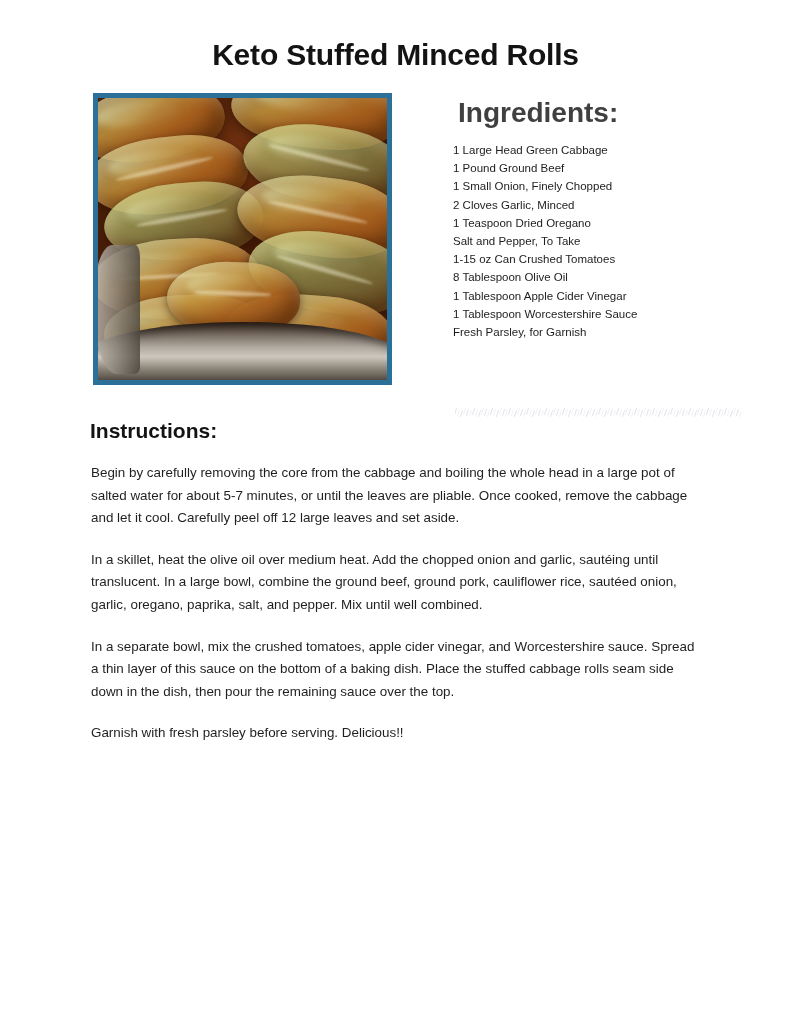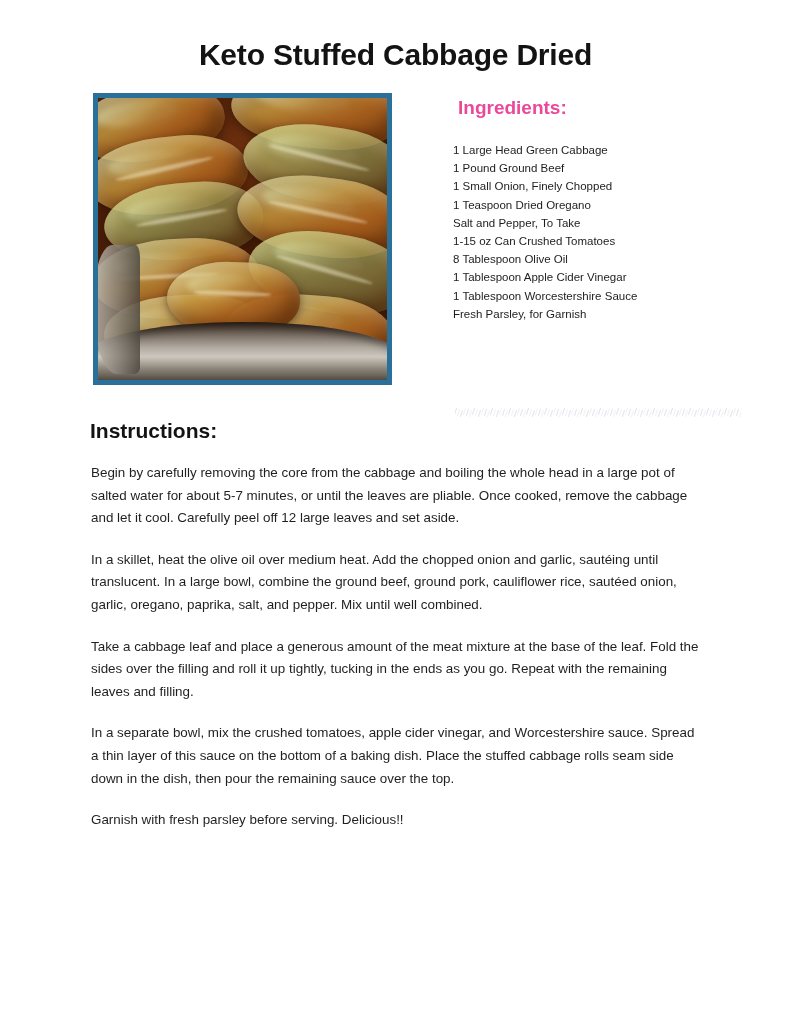--- a/index.html
+++ b/index.html
@@ -121,23 +121,23 @@
     border-radius: 50%;
     filter: blur(1.2px);
   }
   .grn { background: linear-gradient(150deg, rgba(196,214,126,.75), rgba(150,170,80,.25)); }
 
   
   .ing-heading {
     position: absolute;
     left: 458px;
     top: 97px;
-    font-size: 19px;
+    font-size: 28px;
     font-weight: bold;
-    color: #ec4899;
+    color: #404040;
   }
   .ing-list {
     position: absolute;
     left: 453px;
     top: 141px;
     width: 300px;
     list-style: none;
     margin: 0;
     padding: 0;
   }
@@ -189,21 +189,21 @@
     color: #1f1f1f;
     text-align: left;
   }
   .instr-body p:last-child { margin-bottom: 0; }
 </style>
 </head>
 <body>
 
 <div class="page">
 
-  <div class="doc-title">Keto Stuffed Cabbage Dried</div>
+  <div class="doc-title">Keto Stuffed Minced Rolls</div>
 
   <div class="photo-frame">
     <div class="photo-inner">
       <div class="sauce"></div>
 
       <div class="roll" style="left:-8%;  top:-4%;  width:52%; height:26%; transform:rotate(-8deg);"></div>
       <div class="roll" style="left:-4%;  top:14%;  width:56%; height:27%; transform:rotate(-6deg);">
         <div class="leafvein" style="left:18%; top:38%; width:62%; height:7%; transform:rotate(-7deg);"></div>
       </div>
       <div class="roll grn" style="left:2%;   top:30%;  width:55%; height:27%; transform:rotate(-5deg);">
@@ -233,20 +233,21 @@
       <div class="pan-rim"></div>
       <div class="pan-rim-left"></div>
     </div>
   </div>
 
   <div class="ing-heading">Ingredients:</div>
   <ul class="ing-list">
     <li>1 Large Head Green Cabbage</li>
     <li>1 Pound Ground Beef</li>
     <li>1 Small Onion, Finely Chopped</li>
+    <li>2 Cloves Garlic, Minced</li>
     <li>1 Teaspoon Dried Oregano</li>
     <li>Salt and Pepper, To Take</li>
     <li>1-15 oz Can Crushed Tomatoes</li>
     <li>8 Tablespoon Olive Oil</li>
     <li>1 Tablespoon Apple Cider Vinegar</li>
     <li>1 Tablespoon Worcestershire Sauce</li>
     <li>Fresh Parsley, for Garnish</li>
   </ul>
 
   <div class="tick-divider" id="tick-divider">
@@ -345,18 +346,17 @@
       <span style="left: 276px; top: 1.6px; opacity: 0.85;"></span>
       <span style="left: 279px; top: 0px; opacity: 0.45;"></span>
       <span style="left: 282px; top: 0.8px; opacity: 0.85;"></span>
       <span style="left: 285px; top: 1.6px; opacity: 0.45;"></span>
     </div>
 
   <div class="instr-heading">Instructions:</div>
   <div class="instr-body">
     <p>Begin by carefully removing the core from the cabbage and boiling the whole head in a large pot of salted water for about 5-7 minutes, or until the leaves are pliable. Once cooked, remove the cabbage and let it cool. Carefully peel off 12 large leaves and set aside.</p>
     <p>In a skillet, heat the olive oil over medium heat. Add the chopped onion and garlic, sautéing until translucent. In a large bowl, combine the ground beef, ground pork, cauliflower rice, sautéed onion, garlic, oregano, paprika, salt, and pepper. Mix until well combined.</p>
-    <p>Take a cabbage leaf and place a generous amount of the meat mixture at the base of the leaf. Fold the sides over the filling and roll it up tightly, tucking in the ends as you go. Repeat with the remaining leaves and filling.</p>
     <p>In a separate bowl, mix the crushed tomatoes, apple cider vinegar, and Worcestershire sauce. Spread a thin layer of this sauce on the bottom of a baking dish. Place the stuffed cabbage rolls seam side down in the dish, then pour the remaining sauce over the top.</p>
     <p>Garnish with fresh parsley before serving. Delicious!!</p>
   </div>
 
 </div>
 
 </body></html>

